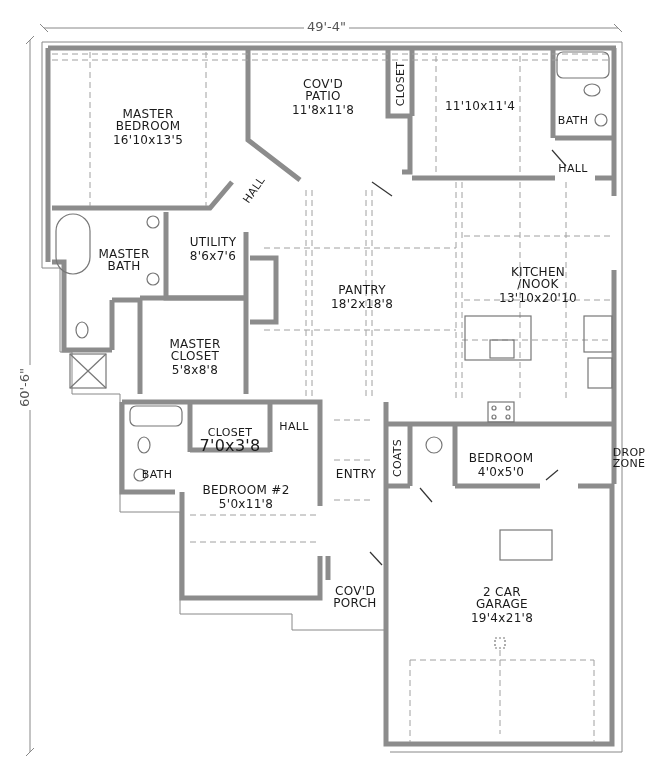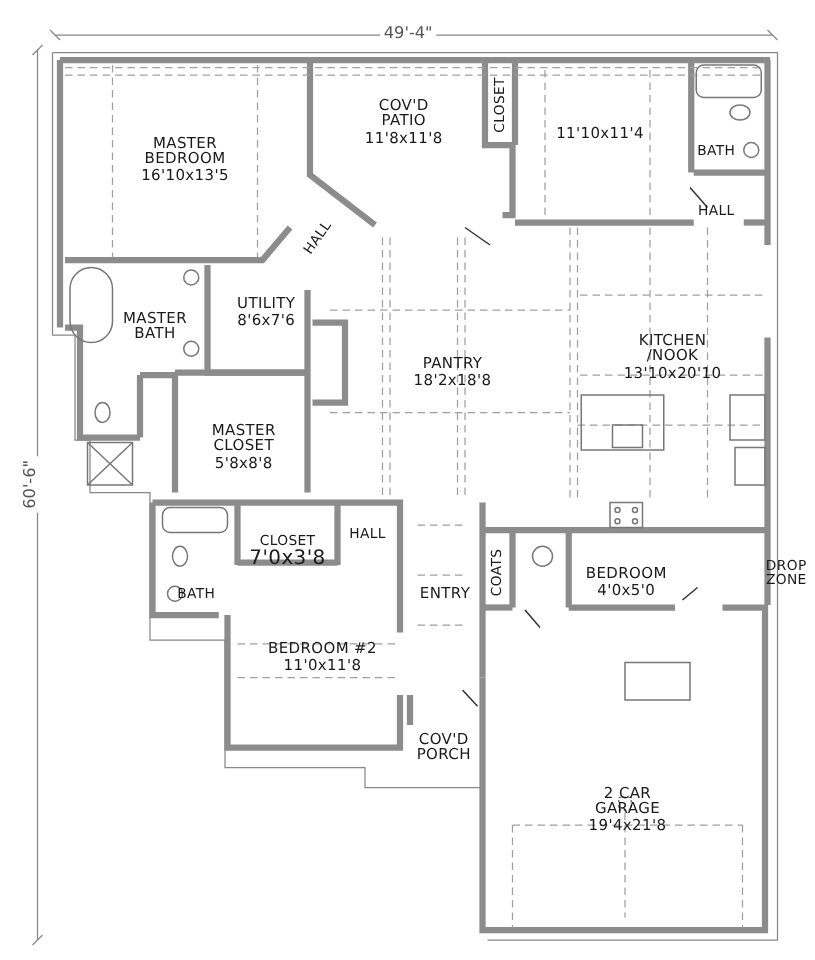--- a/index.html
+++ b/index.html
@@ -215,36 +215,36 @@
 </div>
 <div class="lbl sm" style="left:230px; top:416px;">
   <span class="n">CLOSET</span><span class="d">7'0x3'8</span>
 </div>
 <div class="lbl sm" style="left:294px; top:410px;">
   <span class="n">HALL</span>
 </div>
 <div class="lbl sm" style="left:157px; top:458px;">
   <span class="n">BATH</span>
 </div>
-<div class="lbl" style="left:246px; top:500px;margin-left:12px;">
-  <span class="n">BEDROOM #2</span><span class="d">11'0x11'8</span>
+<div class="lbl" style="left:246px; top:472px;">
+  <span class="n">BEDROOM #2</span><span class="d">5'0x11'8</span>
 </div>
 <div class="lbl" style="left:356px; top:456px;">
   <span class="n">ENTRY</span>
 </div>
 <div class="lbl sm vert" style="left:397px; top:458px;">
   <span class="n">COATS</span>
 </div>
 <div class="lbl" style="left:501px; top:440px;">
   <span class="n">BEDROOM</span><span class="d">4'0x5'0</span>
 </div>
 <div class="lbl sm" style="left:585px; top:436px;margin-left:44px;">
   <span class="n">DROP
 ZONE</span>
 </div>
 <div class="lbl" style="left:355px; top:573px;">
   <span class="n">COV'D
 PORCH</span>
 </div>
-<div class="lbl" style="left:502px; top:616px;">
+<div class="lbl" style="left:502px; top:574px;">
   <span class="n">2 CAR
 GARAGE</span><span class="d">19'4x21'8</span>
 </div>
 
 </body></html>

